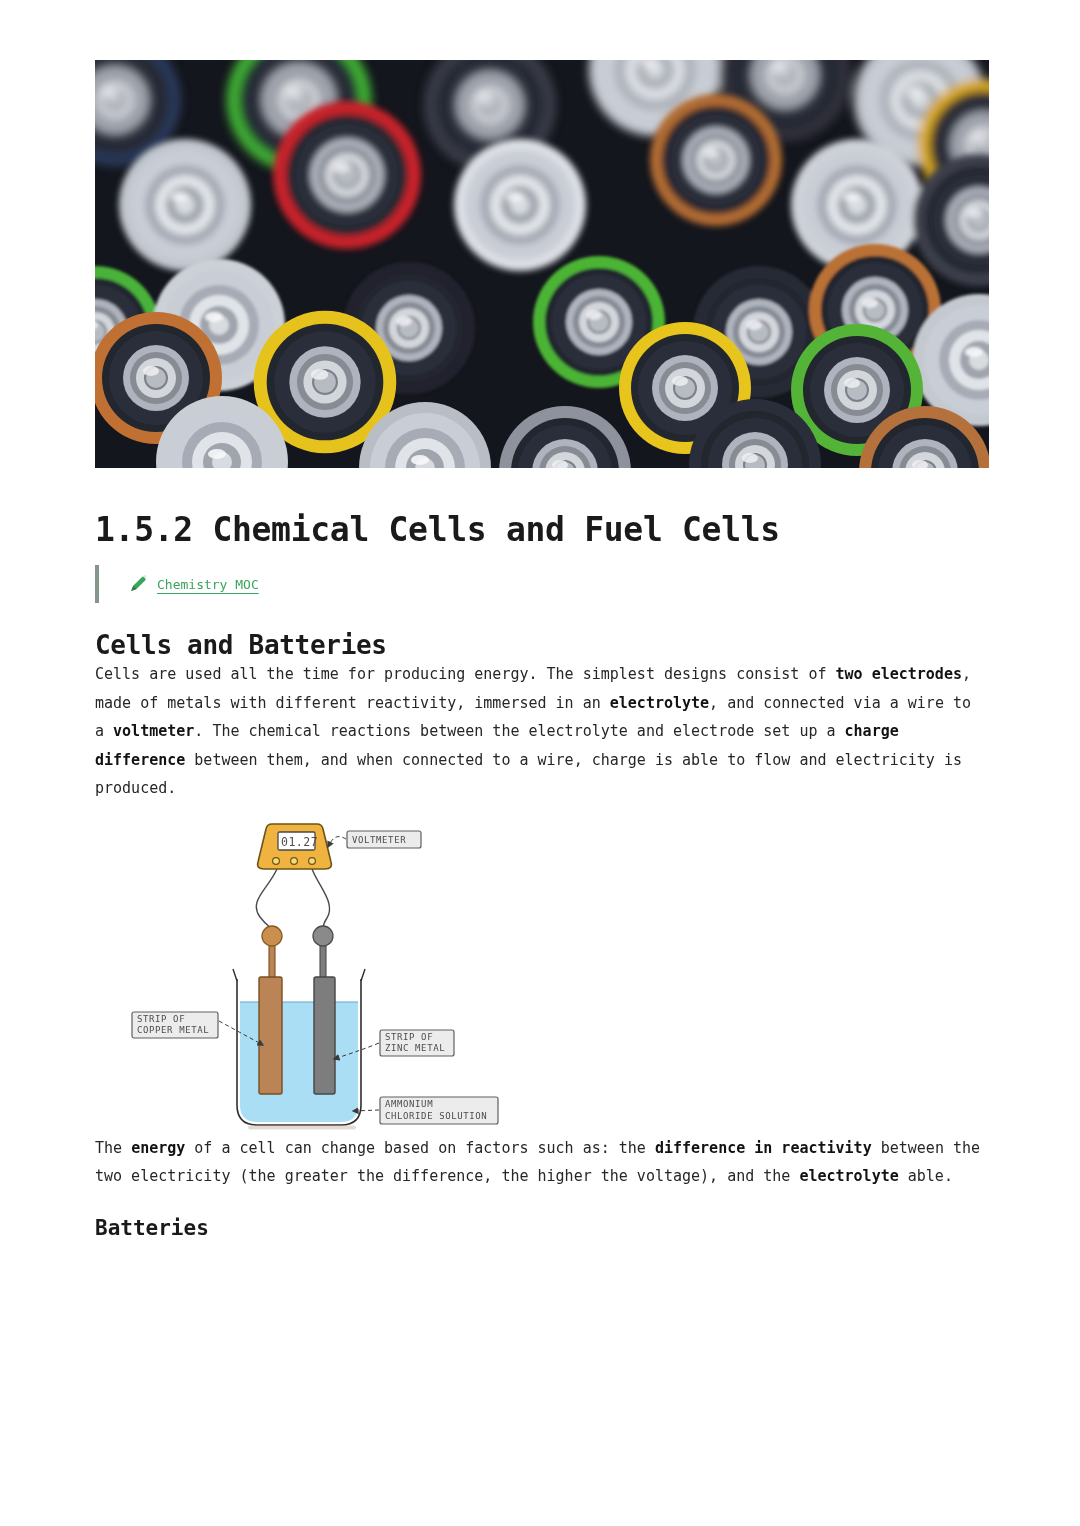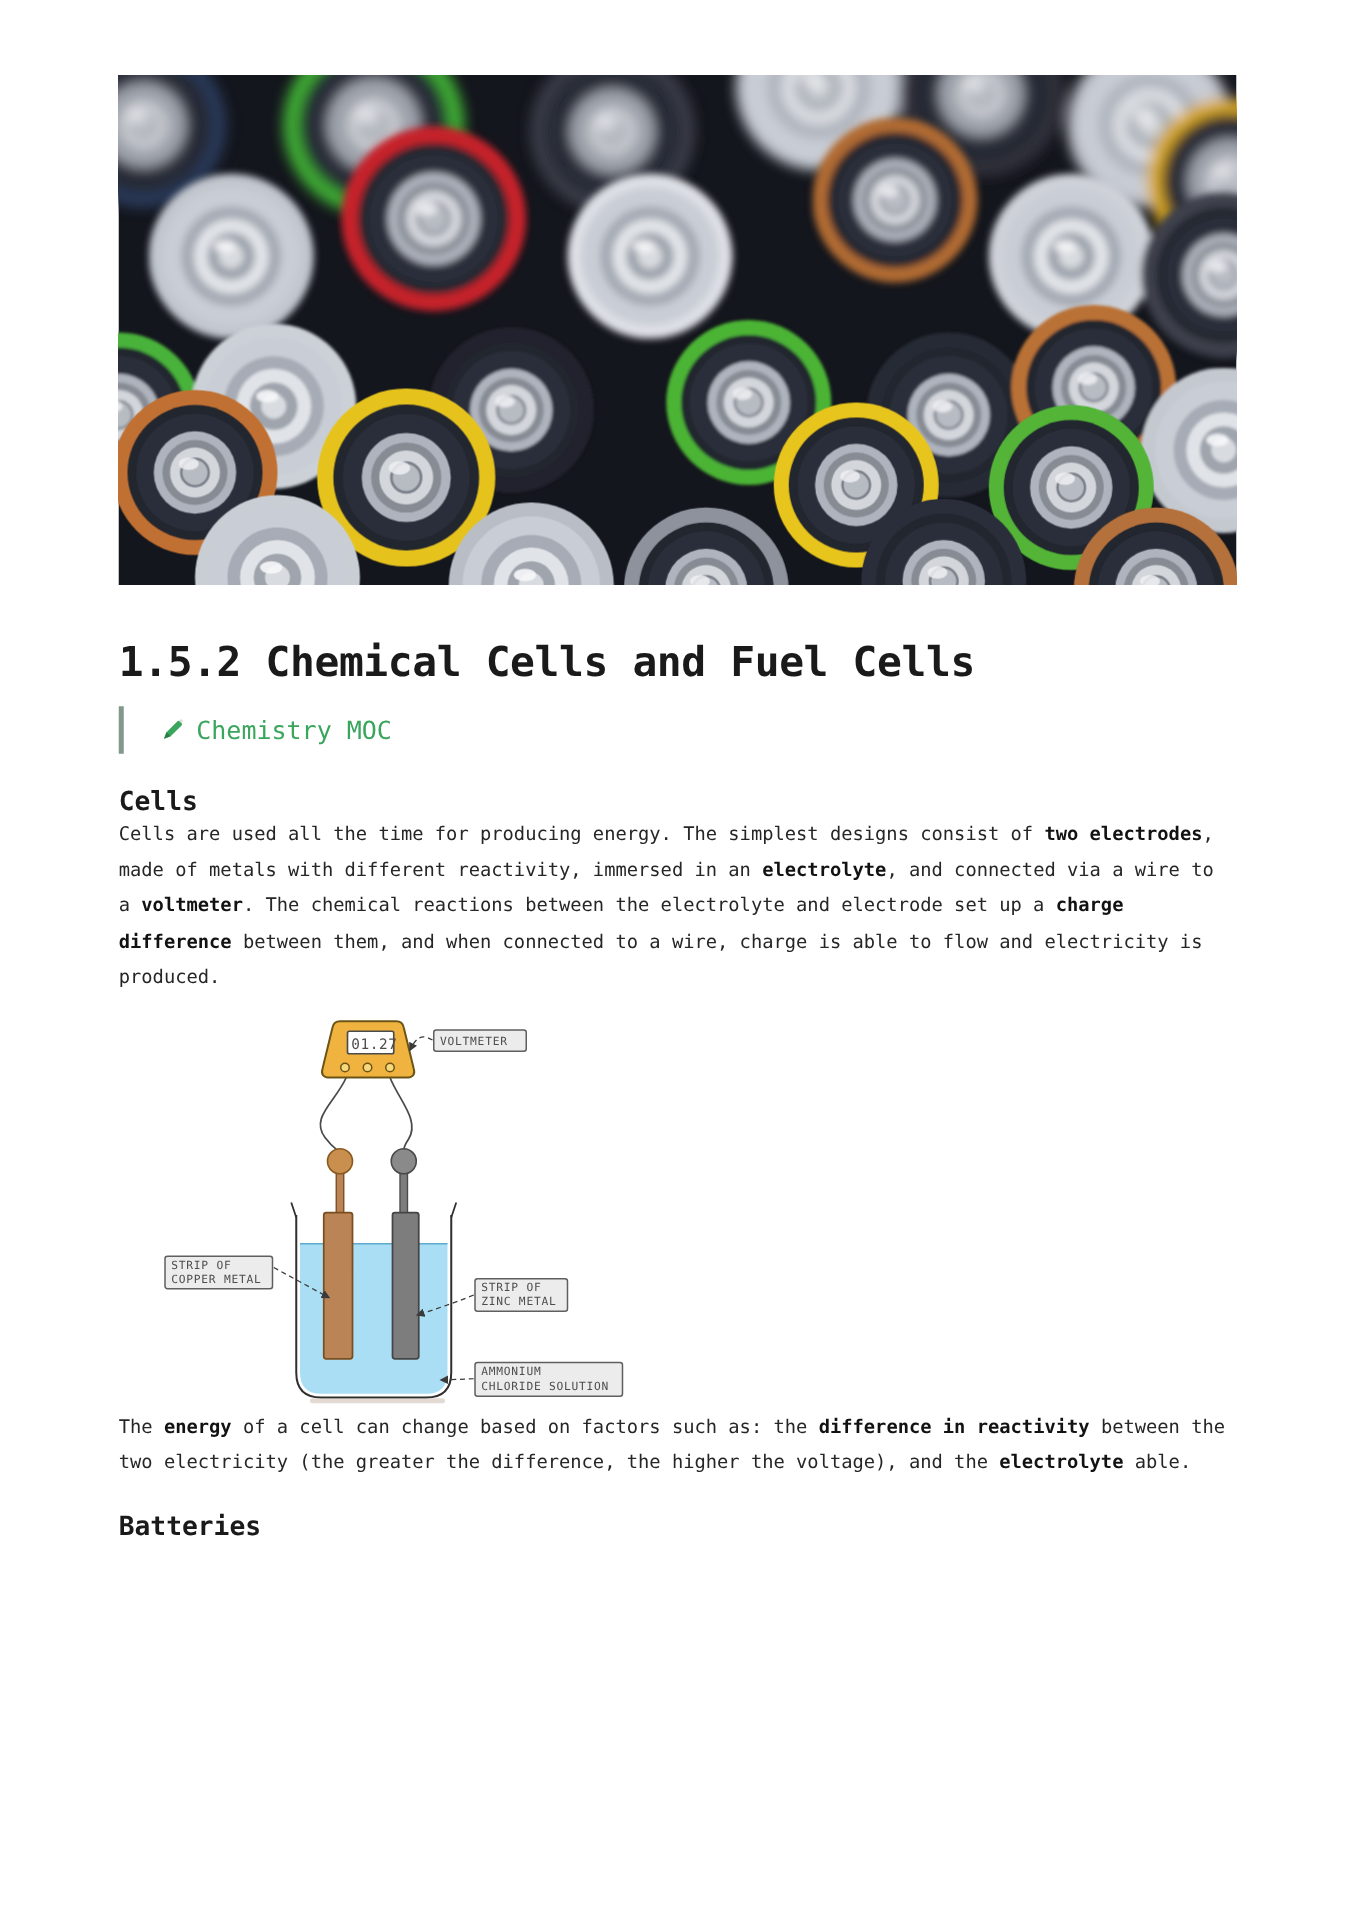--- a/index.html
+++ b/index.html
@@ -25,21 +25,21 @@
   h1{
     font-size:33px;line-height:1.22;font-weight:700;color:var(--heading_text);
     margin:33px 0 0;letter-spacing:-0.3px;
   }
   .callout{
     margin-top:15px;height:38px;display:flex;align-items:center;
     border-left:4px solid var(--callout_bar);padding-left:29px;
   }
   .callout .pencil{width:20px;height:20px;margin-right:9px;flex:0 0 auto;}
   .moc-link{
-    color:var(--accent_green);font-size:20px;
+    color:var(--accent_green);font-size:13px;text-decoration:underline;
     text-underline-offset:4px;cursor:pointer;
   }
   h2{font-size:26px;font-weight:700;color:var(--heading_text);margin:27px 0 0;letter-spacing:-0.3px;}
   h3{font-size:21px;font-weight:700;color:var(--heading_text);margin:26px 0 0;}
   p.body{font-size:15px;line-height:28.5px;margin:0;color:var(--body_text);}
   p.body strong{font-weight:700;color:#121212;}
   .p-intro{margin-top:28px;}
   .p-voltage{margin-top:13px;}
   .p-batteries{margin-top:29px;}
   .h3-batteries{margin-top:25px;}
@@ -139,22 +139,22 @@
 
     <div class="callout">
       <svg class="pencil" viewBox="0 0 20 20">
         <path d="M3.2 17 L5.2 11.8 L13.8 3.2 a1.7 1.7 0 0 1 2.4 0 l0.9 0.9 a1.7 1.7 0 0 1 0 2.4 L8.5 15 Z" fill="#3aa55c"></path>
         <path d="M3.2 17 L5.2 11.8 l3.3 3.2 Z" fill="#2c7d44"></path>
         <circle cx="16.8" cy="2.6" r="1.3" fill="#d9dfda"></circle>
       </svg>
       <a class="moc-link">Chemistry MOC</a>
     </div>
 
-
-    <h3>Cells</h3>
+    <h2>Cells and Batteries</h2>
+
 
     <p class="body p-intro"><span>Cells are used all the time for producing energy. The simplest designs consist of </span><strong>two electrodes</strong><span>, made of metals with different reactivity, immersed in an </span><strong>electrolyte</strong><span>, and connected via a wire to a </span><strong>voltmeter</strong><span>. The chemical reactions between the electrolyte and electrode set up a </span><strong>charge difference</strong><span> between them, and when connected to a wire, charge is able to flow and electricity is produced.</span></p>
 
     <figure class="diagram">
       <svg viewBox="0 0 400 315">
         <defs>
           <marker id="arr" viewBox="0 0 10 10" refX="8" refY="5" markerWidth="7" markerHeight="7" orient="auto-start-reverse">
             <path d="M0,0 L10,5 L0,10 z" fill="#3a3a3a"></path>
           </marker>
         </defs>

